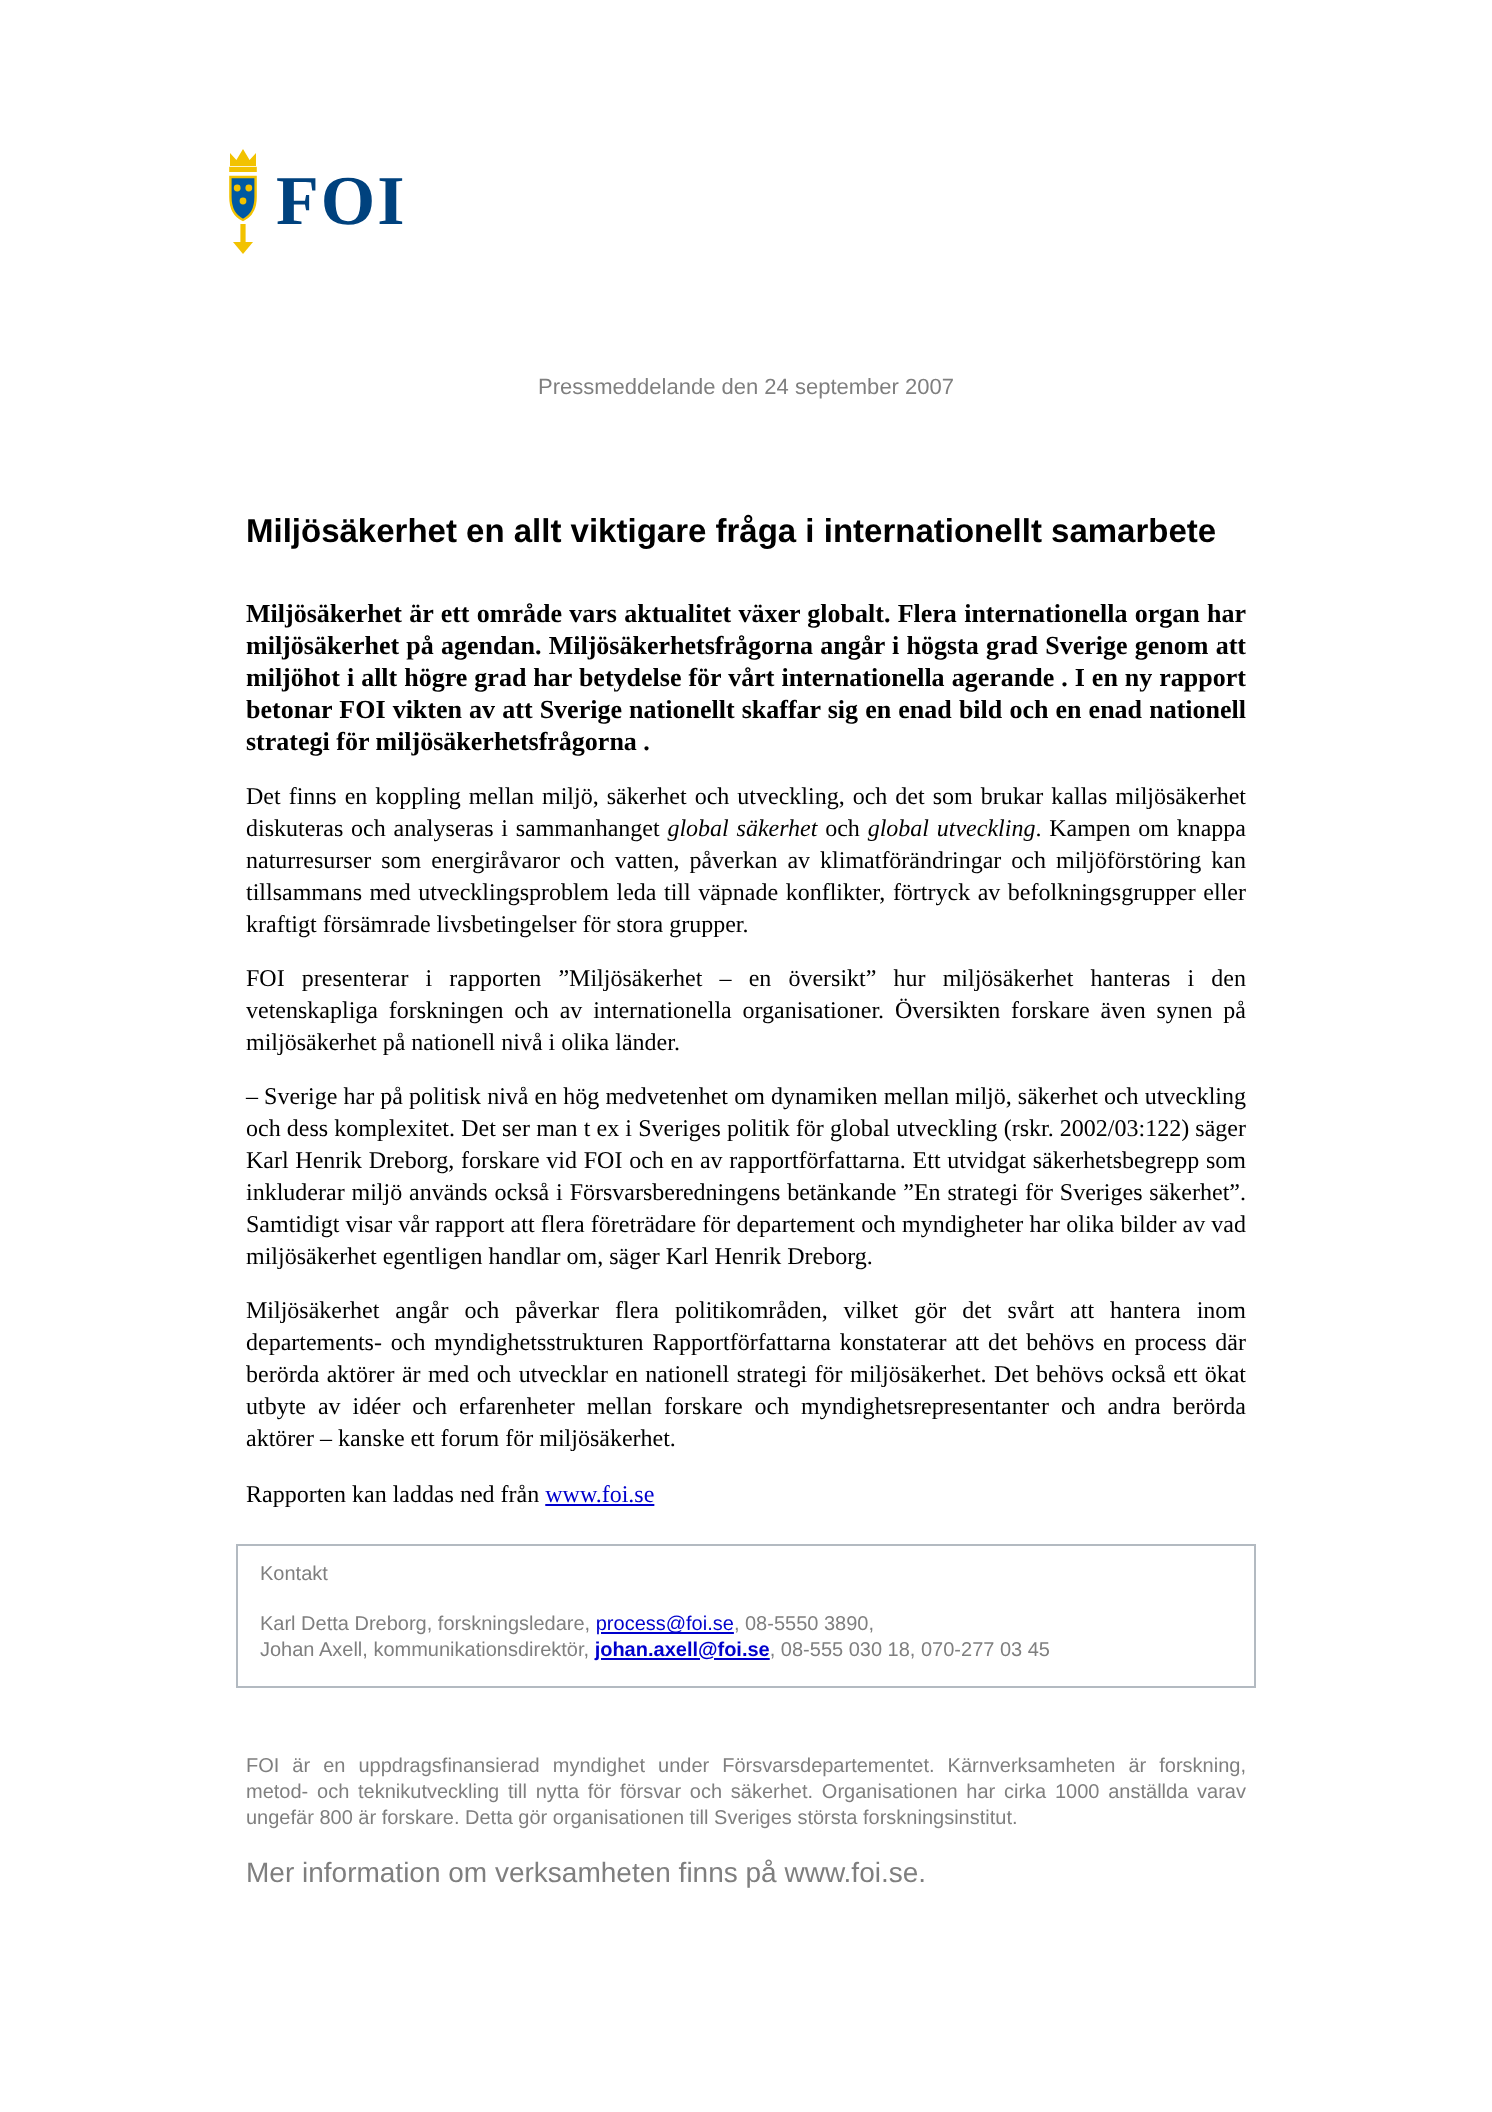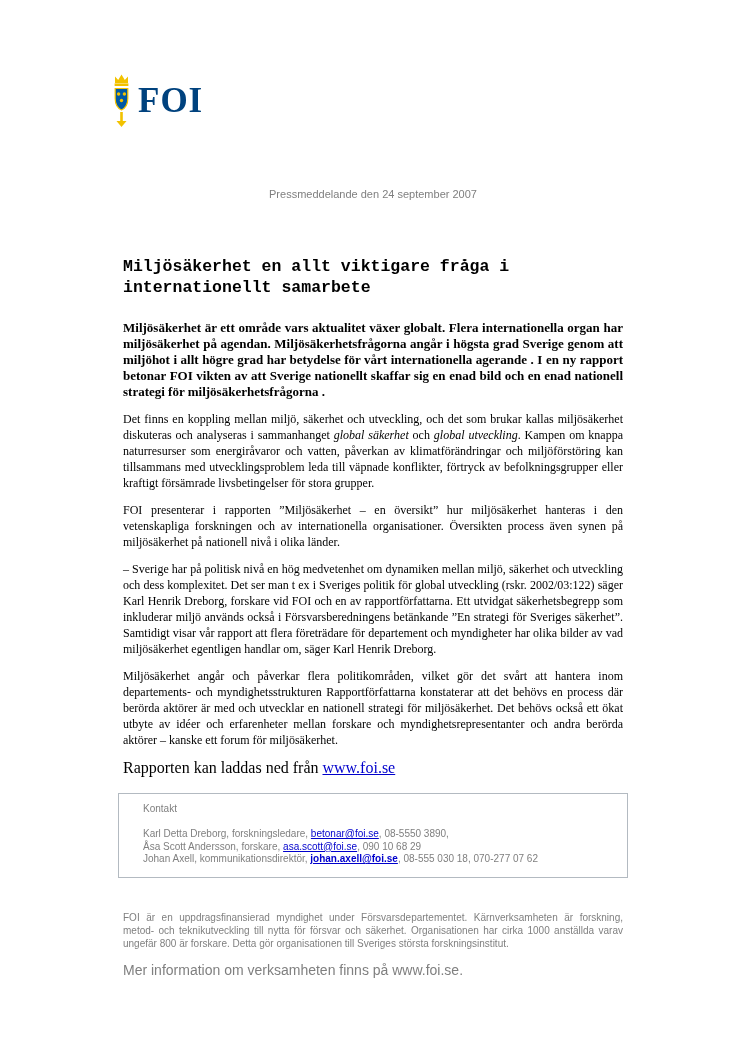--- a/index.html
+++ b/index.html
@@ -19,43 +19,43 @@
   }
 
   
   .content { position:absolute; left:123px; top:188px; width:500px; }
 
   .dateline {
     font-family:"Liberation Sans", sans-serif; font-size:11px; color:var(--text-gray,#7f7f7f);text-align:center;
   }
 
   .title {
-    margin-top:56px; font-family:Liberation Mono, monospace;
+    margin-top:56px; font-family:Liberation Sans, sans-serif;
     font-weight:bold; font-size:16.5px; line-height:21px; color:#000;
   }
 
   .lead {
     margin-top:22px; font-weight:bold; font-size:13px; line-height:16px;
     text-align:justify;
   }
 
   .body-para {
     margin-top:11px; font-size:12px; line-height:16px; text-align:justify;
   }
   .italic { font-style:italic;margin-top:24px; }
   .bold { font-weight:bold;text-align:center; }
 
-  .download { margin-top:12px; font-size:16px; line-height:16px; }
+  .download { margin-top:12px; font-size:12px; line-height:16px; }
   a.link, a.email-link {
     color:var(--link,#0000cc); text-decoration:underline; cursor:pointer;
   }
 
   .contact-box {
     margin-top:17px; margin-left:-5px; width:510px;
-    border:1px solid #b3bac1; padding:9px 11px 11px 24px;
+    border:1px solid #b3bac1; padding:9px 11px 11px 11px;
     font-family:"Liberation Sans", sans-serif; font-size:10px; color:var(--text-gray,#7f7f7f);
   }
   .contact-title { margin-bottom:14px; }
   .contact-line { line-height:12.5px; }
 
   .footer-about {
     margin-top:33px; font-family:"Liberation Sans", sans-serif;
     font-size:10px; line-height:13px; color:var(--text-gray,#7f7f7f); text-align:justify;
   }
   .footer-more {
@@ -88,33 +88,32 @@
   <div class="content">
 
     <div class="dateline">Pressmeddelande den 24 september 2007</div>
 
     <h1 class="title">Miljösäkerhet en allt viktigare fråga i internationellt samarbete</h1>
 
     <p class="lead">Miljösäkerhet är ett område vars aktualitet växer globalt. Flera internationella organ har miljösäkerhet på agendan.  Miljösäkerhetsfrågorna angår i högsta grad Sverige genom att miljöhot i allt högre grad har betydelse för vårt internationella agerande . I en ny rapport betonar FOI vikten av att Sverige nationellt skaffar sig en enad bild och en enad nationell strategi för miljösäkerhetsfrågorna .</p>
 
     <div id="article-body">
         <p class="body-para"><span>Det finns en koppling mellan miljö, säkerhet och utveckling, och det som brukar kallas miljösäkerhet diskuteras och analyseras i sammanhanget </span><span class="italic">global säkerhet</span><span> och </span><span class="italic">global utveckling</span><span>. Kampen om knappa naturresurser som energiråvaror och vatten, påverkan av klimatförändringar och miljöförstöring kan tillsammans med utvecklingsproblem leda till väpnade konflikter, förtryck av befolkningsgrupper eller kraftigt försämrade livsbetingelser för stora grupper.</span></p>
-        <p class="body-para"><span>FOI presenterar i rapporten ”Miljösäkerhet – en översikt” hur miljösäkerhet hanteras i den vetenskapliga forskningen och av internationella organisationer. Översikten process även synen på miljösäkerhet på nationell nivå i olika länder.</span></p>
+        <p class="body-para"><span>FOI presenterar i rapporten ”Miljösäkerhet – en översikt” hur miljösäkerhet hanteras i den vetenskapliga forskningen och av internationella organisationer. Översikten forskare även synen på miljösäkerhet på nationell nivå i olika länder.</span></p>
         <p class="body-para"><span>– Sverige har på politisk nivå en hög medvetenhet om dynamiken mellan miljö, säkerhet och utveckling och dess komplexitet. Det ser man t ex i Sveriges politik för global utveckling (rskr. 2002/03:122) säger Karl Henrik Dreborg, forskare vid FOI och en av rapportförfattarna. Ett utvidgat säkerhetsbegrepp som inkluderar miljö används också i Försvarsberedningens betänkande ”En strategi för Sveriges säkerhet”. Samtidigt visar vår rapport att flera företrädare för departement och myndigheter har olika bilder av vad miljösäkerhet egentligen handlar om, säger Karl Henrik Dreborg.</span></p>
         <p class="body-para"><span>Miljösäkerhet angår och påverkar flera politikområden, vilket gör det svårt att hantera inom departements- och myndighetsstrukturen Rapportförfattarna konstaterar att det behövs en process där berörda aktörer är med och utvecklar en nationell strategi för miljösäkerhet. Det behövs också ett ökat utbyte av idéer och erfarenheter mellan forskare och myndighetsrepresentanter och andra berörda aktörer – kanske ett forum för miljösäkerhet.</span></p>
       </div>
 
     <p class="download"><span>Rapporten kan laddas ned från </span><a class="link" href="#">www.foi.se</a></p>
 
     <div class="contact-box">
       <div class="contact-title">Kontakt</div>
       <div id="contact-lines">
-          <div class="contact-line"><span>Karl Detta Dreborg, forskningsledare, </span><a href="#" class="email-link">betonar@foi.se</a><span>, 08-5550 3890,</span></div>
-          <div class="contact-line"><span>Åsa Scott Andersson, forskare, </span><a href="#" class="email-link">asa.scott@foi.se</a><span>, 090 10 68 29</span></div>
-          <div class="contact-line"><span>Johan Axell, kommunikationsdirektör, </span><a href="#" class="email-link bold">johan.axell@foi.se</a><span>, 08-555 030 18, 070-277 07 62</span></div>
+          <div class="contact-line"><span>Karl Detta Dreborg, forskningsledare, </span><a href="#" class="email-link">process@foi.se</a><span>, 08-5550 3890,</span></div>
+          <div class="contact-line"><span>Johan Axell, kommunikationsdirektör, </span><a href="#" class="email-link bold">johan.axell@foi.se</a><span>, 08-555 030 18, 070-277 03 45</span></div>
         </div>
     </div>
 
     <div class="footer-about">FOI är en uppdragsfinansierad myndighet under Försvarsdepartementet. Kärnverksamheten är forskning, metod- och teknikutveckling till nytta för försvar och säkerhet. Organisationen har cirka 1000 anställda varav ungefär 800 är forskare. Detta gör organisationen till Sveriges största forskningsinstitut.</div>
 
     <div class="footer-more">Mer information om verksamheten finns på www.foi.se.</div>
 
   </div>
 </div>
 

